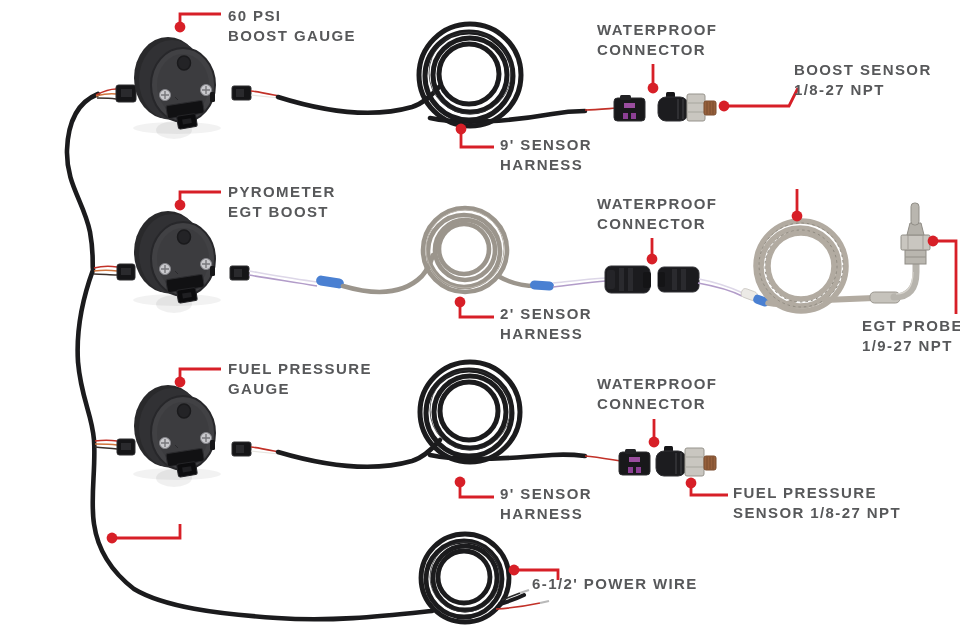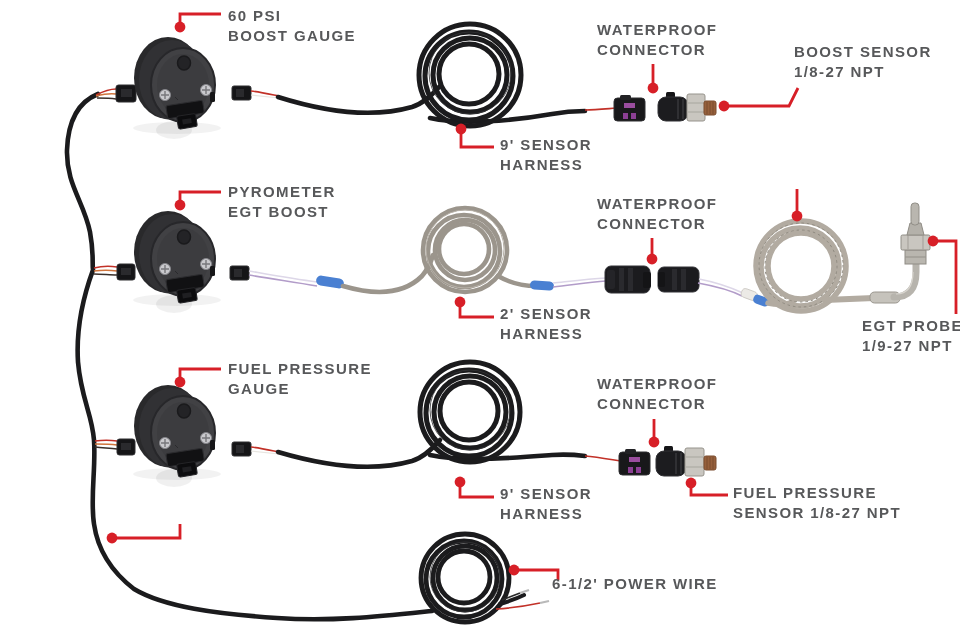--- a/index.html
+++ b/index.html
@@ -260,35 +260,35 @@
     <circle cx="659" cy="483" r="5.4"></circle>
     <circle cx="80" cy="538" r="5.4"></circle>
     <circle cx="482" cy="570" r="5.4"></circle>
   </g>
 </svg>
 
 <div class="label" style="left:196px;top:6px">60 PSI
 BOOST GAUGE</div>
 <div class="label" style="left:565px;top:20px">WATERPROOF
 CONNECTOR</div>
-<div class="label" style="left:762px;top:42px">BOOST SENSOR
+<div class="label" style="left:762px;top:60px">BOOST SENSOR
 1/8-27 NPT</div>
 <div class="label" style="left:468px;top:135px">9' SENSOR
 HARNESS</div>
 <div class="label" style="left:196px;top:182px">PYROMETER
 EGT BOOST</div>
 <div class="label" style="left:565px;top:194px">WATERPROOF
 CONNECTOR</div>
 <div class="label" style="left:468px;top:304px">2' SENSOR
 HARNESS</div>
 <div class="label" style="left:830px;top:316px">EGT PROBE
 1/9-27 NPT</div>
 <div class="label" style="left:196px;top:359px">FUEL PRESSURE
 GAUGE</div>
 <div class="label" style="left:565px;top:374px">WATERPROOF
 CONNECTOR</div>
 <div class="label" style="left:468px;top:484px">9' SENSOR
 HARNESS</div>
 <div class="label" style="left:701px;top:483px">FUEL PRESSURE
 SENSOR 1/8-27 NPT</div>
-<div class="label" style="left:520px;top:574px">6-1/2' POWER WIRE</div>
+<div class="label" style="left:500px;top:574px">6-1/2' POWER WIRE</div>
 
 </div>
 
 </body></html>

